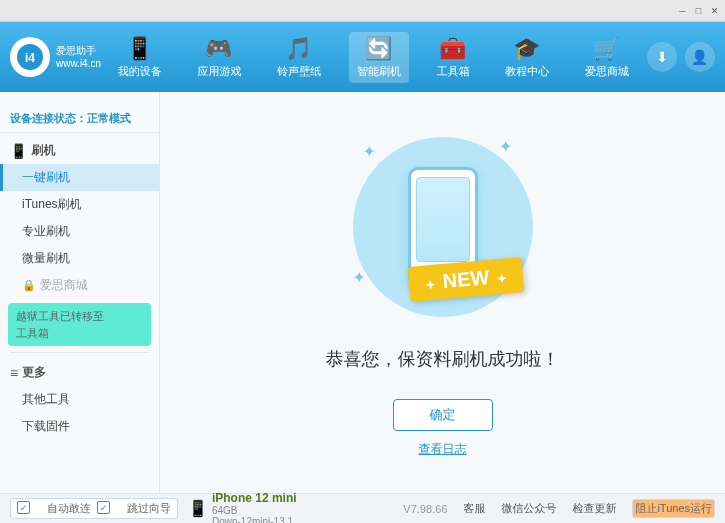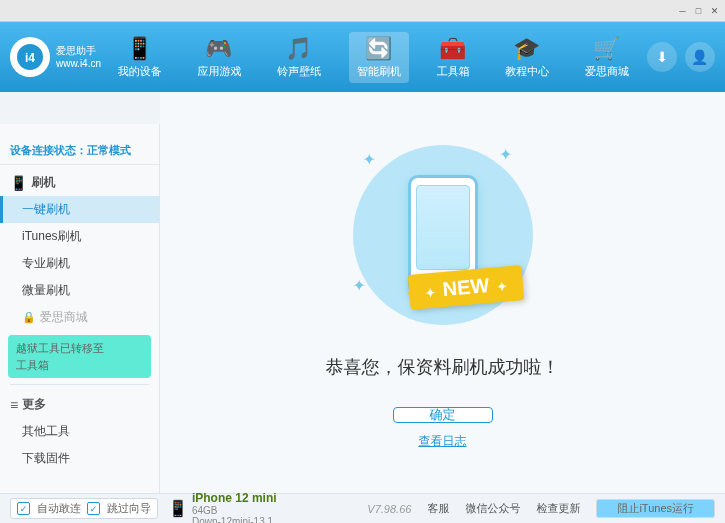--- a/index.html
+++ b/index.html
@@ -68,21 +68,20 @@
     }
 
     
     .sidebar {
       width: 160px;
       background: #f7f9fb;
       border-right: 1px solid #e0e6ed;
       flex-shrink: 0;
       padding: 15px 0;
       overflow-y: auto;
-      margin-top: 32px;
     }
 
     .device-status {
       padding: 4px 10px 6px;
       font-size: 11px;
       color: #666;
       border-bottom: 1px solid #e8e8e8;
       margin-bottom: 4px;
     }
     .device-status span { color: #2196d3; font-weight: bold; }
@@ -233,21 +232,21 @@
 
     .success-text {
       font-size: 18px;
       color: #333;
       margin-bottom: 20px;
       font-weight: normal;
     }
 
     .confirm-btn {
       width: 100px;
-      height: 16px;
+      height: 32px;
       border: 1px solid #2196d3;
       background: #fff;
       color: #2196d3;
       border-radius: 4px;
       cursor: pointer;
       font-size: 13px;
       display: flex; align-items: center; justify-content: center;
       margin-bottom: 10px;
       margin-top: 8px;
     }
@@ -271,21 +270,21 @@
       color: #666;
     }
     .bottom-left { display: flex; align-items: center; gap: 10px; flex: 1; }
     .bottom-checkbox-group {
       display: flex; align-items: center; gap: 6px;
       border: 1px solid #d0d8e0;
       border-radius: 3px;
       padding: 2px 6px;
       background: #fff;
     }
-    .checkbox-item { display: flex; align-items: center; gap: 7px; cursor: pointer; }
+    .checkbox-item { display: flex; gap: 17px; cursor: pointer; }
     .checkbox-box {
       width: 13px; height: 13px;
       border: 1px solid #2196d3;
       background: #fff;
       border-radius: 2px;
       display: flex; align-items: center; justify-content: center;
     }
     .checkbox-box.checked::after {
       content: '✓';
       font-size: 9px;
@@ -296,28 +295,28 @@
     .device-name { font-size: 12px; color: #4d7c0f; font-weight: bold; }
     .device-detail { font-size: 10px; color: #888; }
 
     .device-icon-phone { font-size: 16px; color: #2196d3; margin-right: 4px; }
 
     .bottom-right {
       display: flex; align-items: center; gap: 16px;
       font-size: 11px; color: #666;
     }
     .bottom-link { cursor: pointer; color: #555; }
-    .version-text { color: #999; font-style: italic; }
+    .version-text { color: #999; }
 
     .stop-itunes {
       display: flex; align-items: center; gap: 3px;
       border: 1px solid #d0d8e0;
-      padding: 1px 20px;
+      padding: 1px 2px;
       border-radius: 3px;
-      background: #7dd3fc;
+      background: #fdba74;
       cursor: pointer;
       font-size: 11px;
     }
 
     
     .win-ctrl { display: flex; gap: 3px; align-items: center; }
     .win-btn { width: 13px; height: 13px; display: flex; align-items: center; justify-content: center; cursor: pointer; font-size: 9px; color: #555; }
   </style>
 </head>
 <body>

